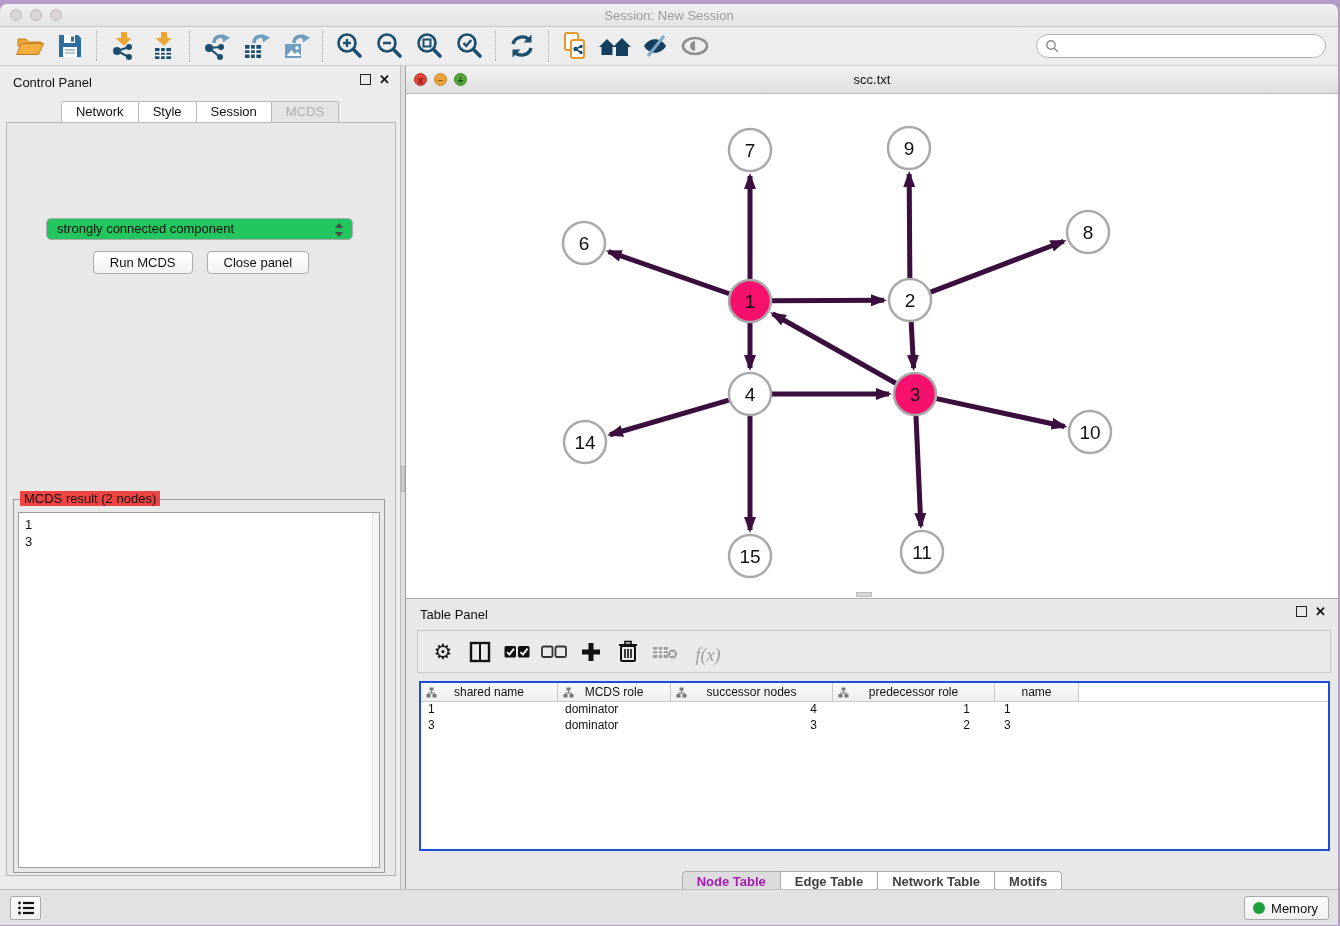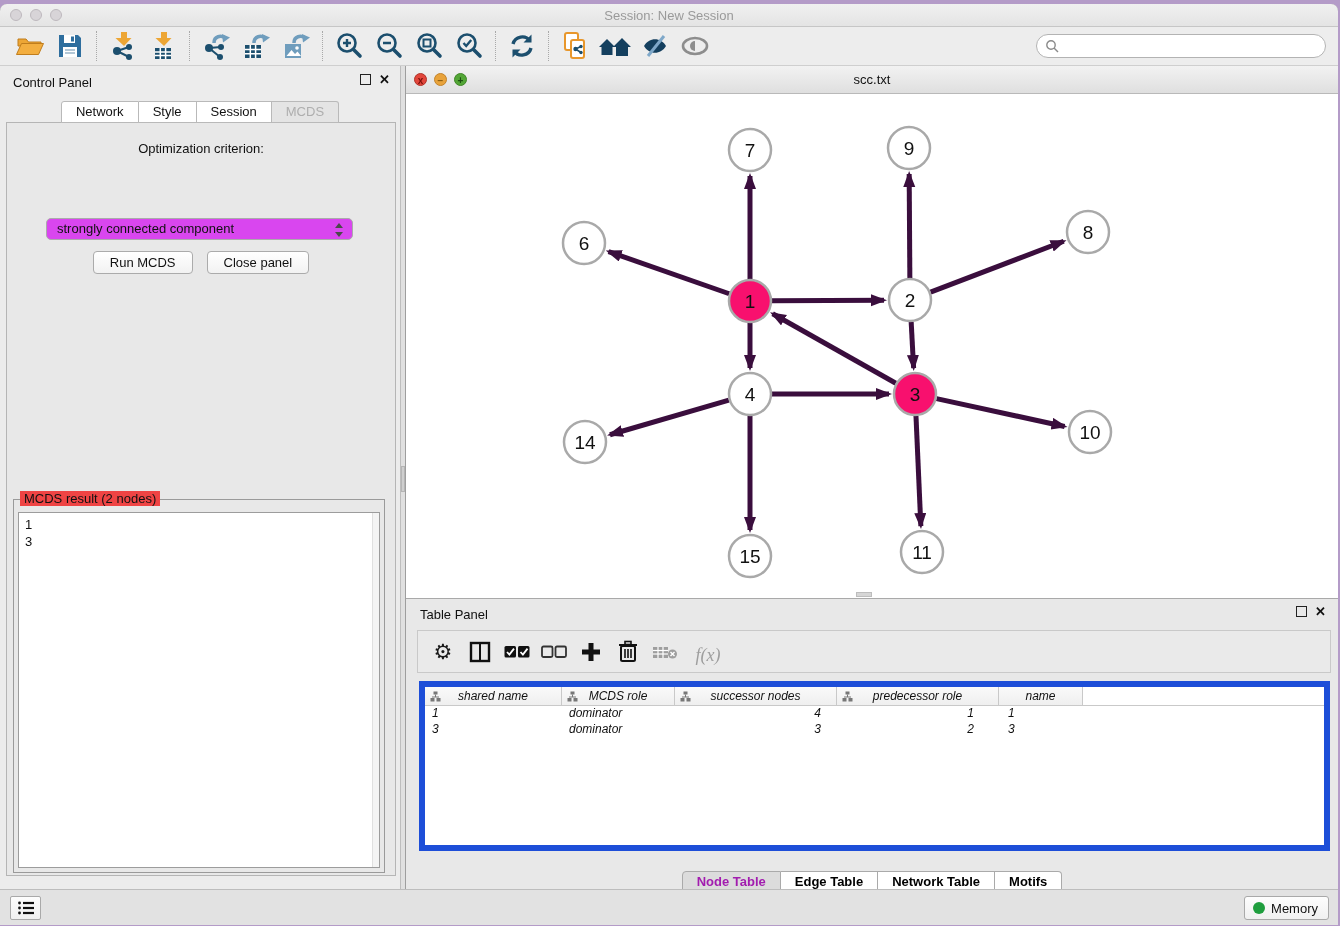--- a/index.html
+++ b/index.html
@@ -43,21 +43,21 @@
   .btn-float { width:11px; height:11px; border:1.5px solid #222; background:transparent; cursor:pointer; }
   .btn-close { font-size:13px; font-weight:bold; color:#111; line-height:11px; cursor:pointer; }
   .cp-tabs { position:absolute; top:35px; left:0; right:0; display:flex; justify-content:center; z-index:2; }
   .cp-tab { height:22px; line-height:20px; padding:0 14px; font-size:13px; background:#fff;
     border:1px solid #b9b9b9; border-left-width:0; color:#111; cursor:pointer; }
   .cp-tab:first-child { border-left-width:1px; border-radius:3px 0 0 0; }
   .cp-tab.active { background:#e4e4e4; color:#aeaeae; border-radius:0 3px 0 0; }
   .cp-content { position:absolute; top:56px; left:6px; right:4px; bottom:13px;
     background:#e8e8e8; border:1px solid #b5b5b5; }
   .opt-label { text-align:center; margin-top:18px; font-size:13px; color:#111; }
-  .dropdown { position:absolute; left:39px; right:42px; top:95px; height:22px; background:#d946ef;
+  .dropdown { position:absolute; left:39px; right:42px; top:95px; height:22px; background:#22c55e;
     border:1px solid #ababab; border-radius:5px; font-size:13px; line-height:20px;
     padding-left:10px; color:#111; cursor:pointer; }
   .dd-stepper { position:absolute; right:8px; top:3px; width:9px; height:16px; }
   .dd-stepper i { position:absolute; left:0; width:0; height:0; border-left:4.5px solid transparent; border-right:4.5px solid transparent; }
   .dd-stepper .up { top:1px; border-bottom:5px solid #4a4a4a; }
   .dd-stepper .down { bottom:1px; border-top:5px solid #4a4a4a; }
   .cp-buttons { position:absolute; top:128px; left:0; right:0; display:flex; justify-content:center; gap:14px;align-items:center; }
   .aqua-btn { height:23px; padding:0 16px; background:linear-gradient(#ffffff,#f2f2f2);
     border:1px solid #ababab; border-radius:4px; font-size:13px; color:#111; cursor:pointer;
     font-family:"Liberation Sans", sans-serif; }
@@ -90,38 +90,38 @@
   .table-panel { position:absolute; top:532px; left:0; right:0; bottom:0; background:#e8e8e8; border-top:1px solid #a9a9a9; }
   .tp-header { position:absolute; top:0; left:0; right:0; height:28px; }
   .tp-title { position:absolute; left:14px; top:8px; font-size:13px; color:#111; }
   .tp-toolbar { position:absolute; top:31px; left:11px; right:7px; height:43px;
     background:#eaeaea; border:1px solid #c9c9c9; display:flex; align-items:center; padding-left:10px; gap:7px; }
   .tp-btn { width:30px; height:32px; display:flex; align-items:center; justify-content:center; cursor:pointer; }
   .fx-label { font-family:"Liberation Serif", serif; font-style:italic; font-size:18px; color:#9e9e9e;margin-top:7px; }
   .gear-glyph { font-size:21px; color:#1a1a1a; line-height:21px; }
 
   .node-table { position:absolute; top:82px; left:13px; right:8px; height:170px;
-    background:#fff; border:6px solid #1d4ed8;font-style:italic; }
+    background:#fff; border:2px solid #1d4ed8; }
   .t-hrow { display:flex; height:19px; border-bottom:1px solid #c9c9c9; }
   .t-hcell { position:relative; background:linear-gradient(#fafafa,#efefef);
     border-right:1px solid #c9c9c9; font-size:12px; color:#111;
     display:flex; align-items:center; justify-content:center; cursor:pointer; }
   .t-hcell .sort-ic { position:absolute; left:5px; top:4px; }
   .t-hfill { flex:1; background:#fff; }
   .c0 { width:137px; } .c1 { width:113px; } .c2 { width:162px; } .c3 { width:162px; } .c4 { width:84px; }
   .t-row { display:flex; height:16px; font-size:12px; color:#111; cursor:default; }
   .t-cell { overflow:hidden; white-space:nowrap; }
   .t-row .c0, .t-row .c1 { padding-left:7px; }
   .t-row .c2 { text-align:right; padding-right:16px; }
   .t-row .c3 { text-align:right; padding-right:25px; }
   .t-row .c4 { padding-left:9px; }
 
   .tp-tabs { position:absolute; top:272px; left:0; right:0; display:flex; justify-content:center; }
   .tp-tab { height:22px; line-height:20px; padding:0 14px; font-size:13px; font-weight:bold;
-    background:#fff; border:1px solid #aaa; border-left-width:0; color:#000000; cursor:pointer; }
+    background:#fff; border:1px solid #aaa; border-left-width:0; color:#404040; cursor:pointer; }
   .tp-tab:first-child { border-left-width:1px; border-radius:4px 0 0 4px; }
   .tp-tab:last-child { border-radius:0 4px 4px 0; }
   .tp-tab.active { background:#dcdcdc; color:#a21caf; }
 
   
   .statusbar { position:absolute; bottom:0; left:0; right:0; height:36px;
     background:#e2e2e2; border-top:1px solid #bdbdbd; }
   .status-list-btn { position:absolute; left:10px; top:6px; width:31px; height:24px;
     background:linear-gradient(#fdfdfd,#f0f0f0); border:1px solid #a9a9a9; border-radius:2px;
     display:flex; align-items:center; justify-content:center; cursor:pointer; }
@@ -308,21 +308,20 @@
           <span class="btn-close">✕</span>
         </span>
       </div>
       <div class="cp-tabs">
         <span class="cp-tab">Network</span>
         <span class="cp-tab">Style</span>
         <span class="cp-tab">Session</span>
         <span class="cp-tab active">MCDS</span>
       </div>
       <div class="cp-content">
-        <div class="opt-label">Optimization criterion:</div>
         <div class="dropdown">
           <span>strongly connected component</span>
           <span class="dd-stepper">
               <i class="up"></i>
               <i class="down"></i>
             </span>
         </div>
         <div class="cp-buttons">
           <button class="aqua-btn">Run MCDS</button>
           <button class="aqua-btn">Close panel</button>

